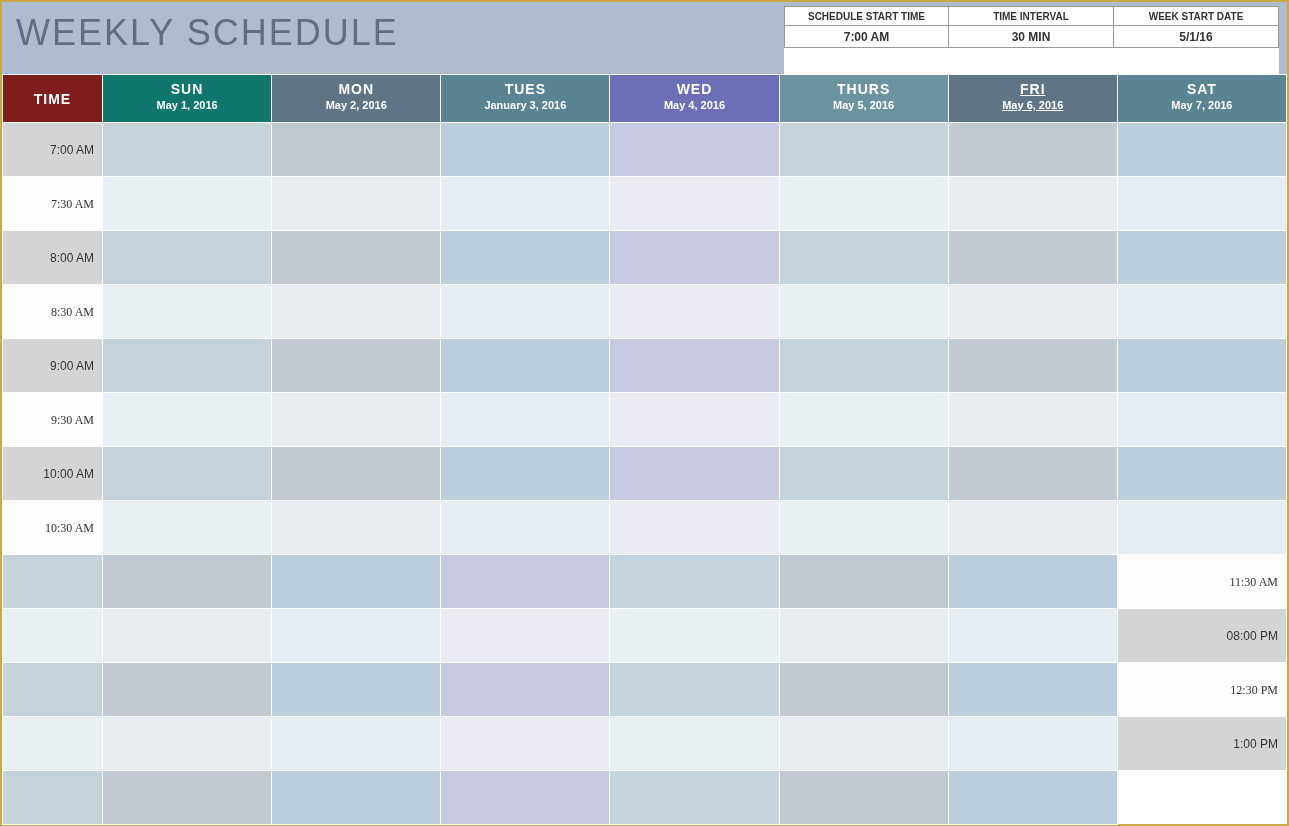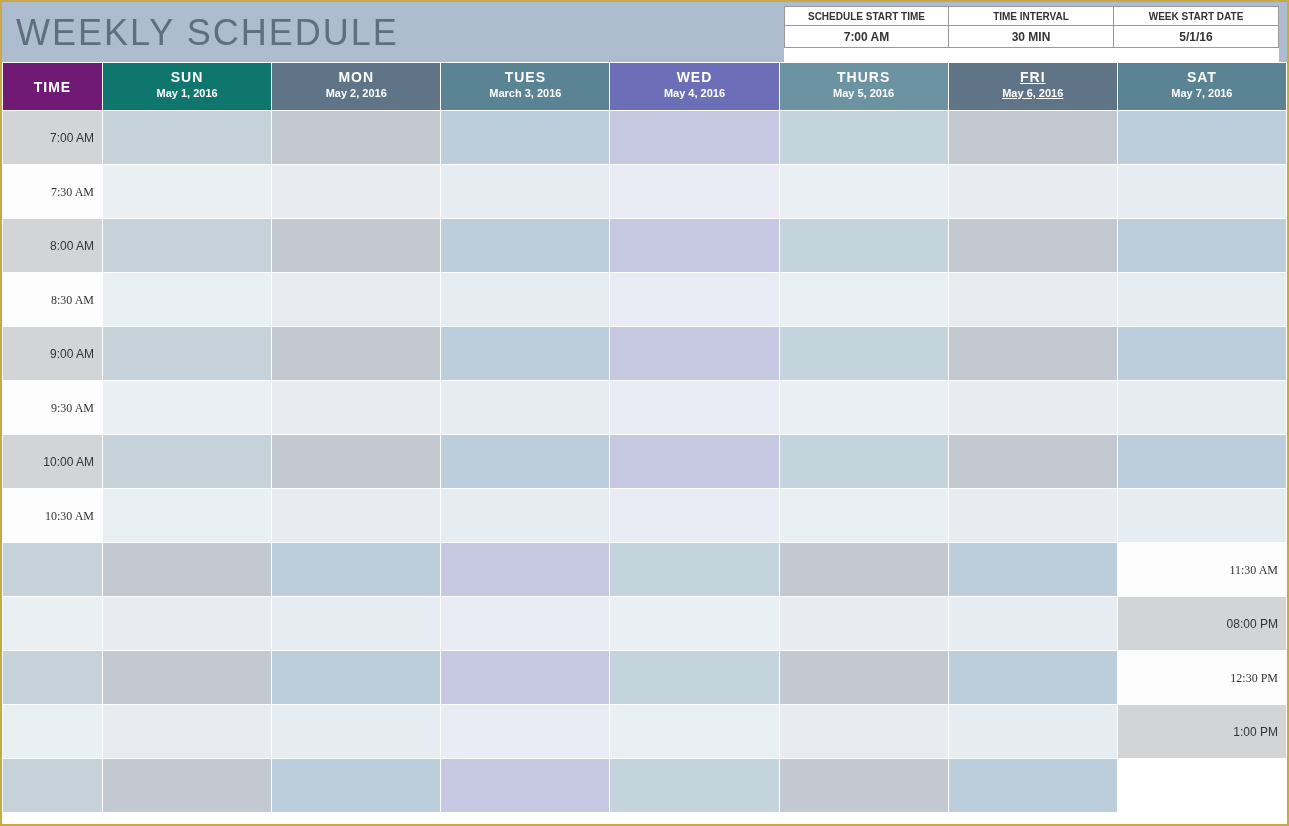--- a/index.html
+++ b/index.html
@@ -11,21 +11,21 @@
   overflow: hidden;
 }
 .outer {
   width: 1289px;
   height: 826px;
   border: 2px solid #c9a943;
   background: #fff;
 }
 .top-bar {
   display: flex;
-  height: 60px;
+  height: 72px;
   background: #aebccf;
 }
 .title {
   flex: 1;
   font-size: 36px;
   font-weight: 300;
   color: #5f6f82;
   letter-spacing: 2px;
   padding: 10px 14px;
   font-family: "Arial Narrow", Arial, sans-serif;
@@ -72,21 +72,21 @@
   height: 48px;
   color: #fff;
   text-align: center;
   padding: 6px 2px;
   border-right: 1px solid #fff;
   border-bottom: 1px solid #fff;
 }
 .header-cell .day { font-size: 14px; font-weight: bold; letter-spacing: 1px; }
 .header-cell .date { font-size: 11px; font-weight: bold; margin-top: 2px; }
 .time-header {
-  background: #701a75;
+  background: #7f1d1d;
   display: flex;
   align-items: center;
   justify-content: center;
   font-size: 14px;
   font-weight: bold;
   letter-spacing: 1px;
 }
 .time-cell {
   height: 54px;
   border-right: 1px solid #fff;
@@ -132,21 +132,21 @@
       <div class="header-cell" style="background: #0f766e;">
         <div class="day">SUN</div>
         <div class="date">May 1, 2016</div>
       </div>
       <div class="header-cell" style="background: rgb(96, 116, 135);">
         <div class="day">MON</div>
         <div class="date">May 2, 2016</div>
       </div>
       <div class="header-cell" style="background: rgb(90, 132, 147);">
         <div class="day">TUES</div>
-        <div class="date">March 3, 2016</div>
+        <div class="date">January 3, 2016</div>
       </div>
       <div class="header-cell" style="background: rgb(108, 111, 184);">
         <div class="day">WED</div>
         <div class="date">May 4, 2016</div>
       </div>
       <div class="header-cell" style="background: rgb(108, 147, 162);">
         <div class="day">THURS</div>
         <div class="date">May 5, 2016</div>
       </div>
       <div class="header-cell" style="background: rgb(96, 116, 135); text-decoration: underline;">

